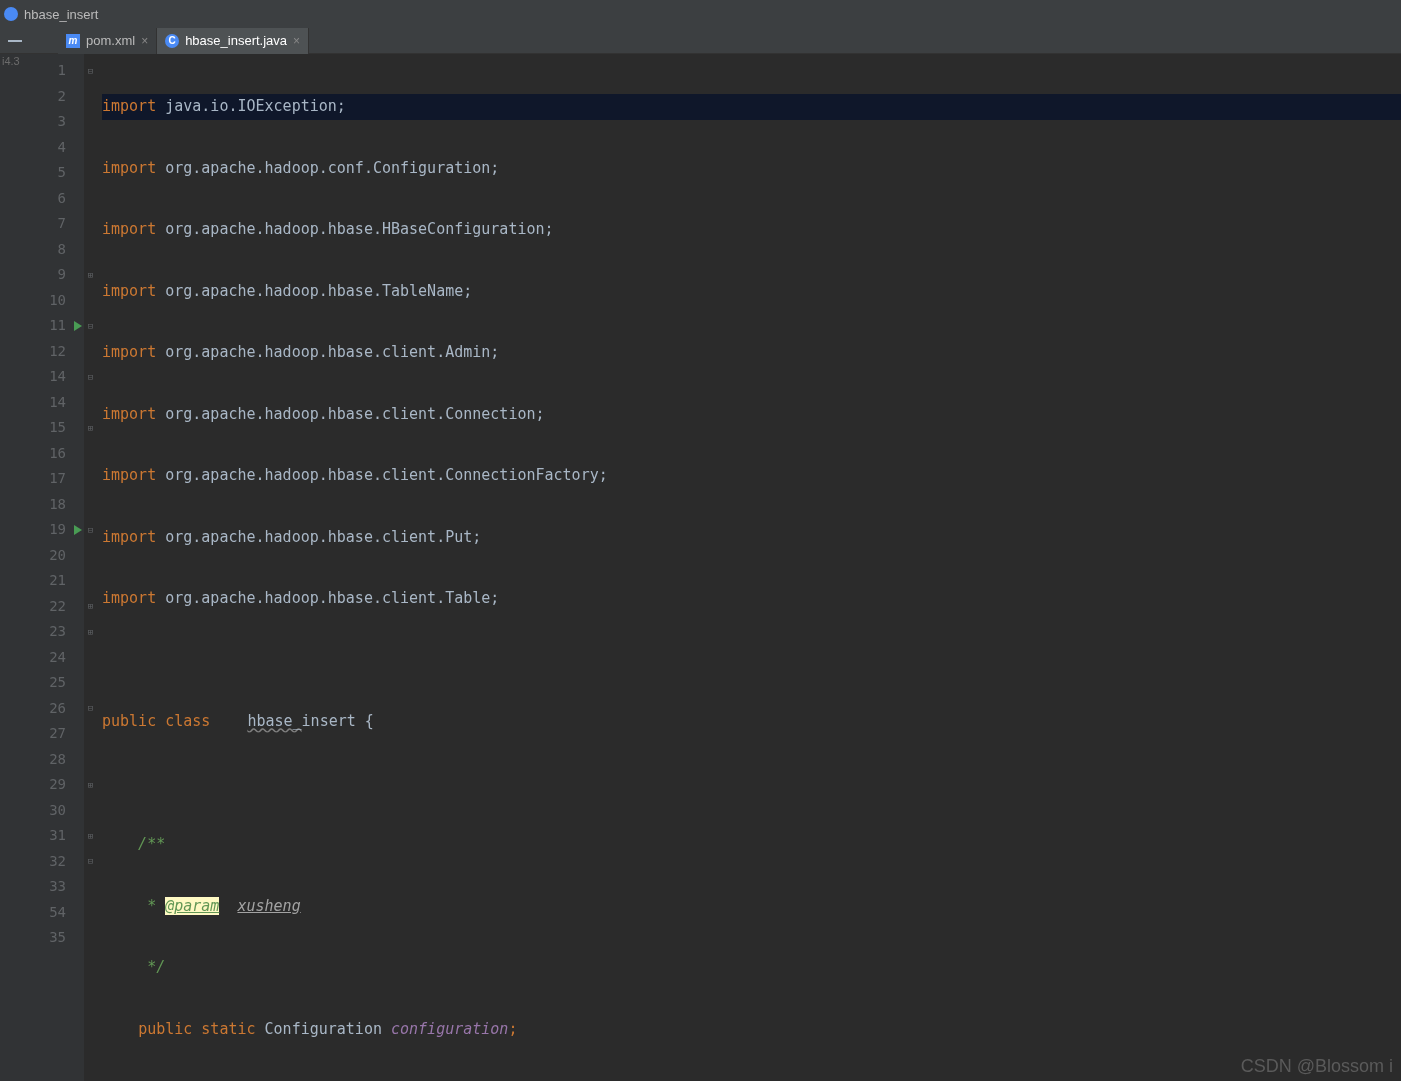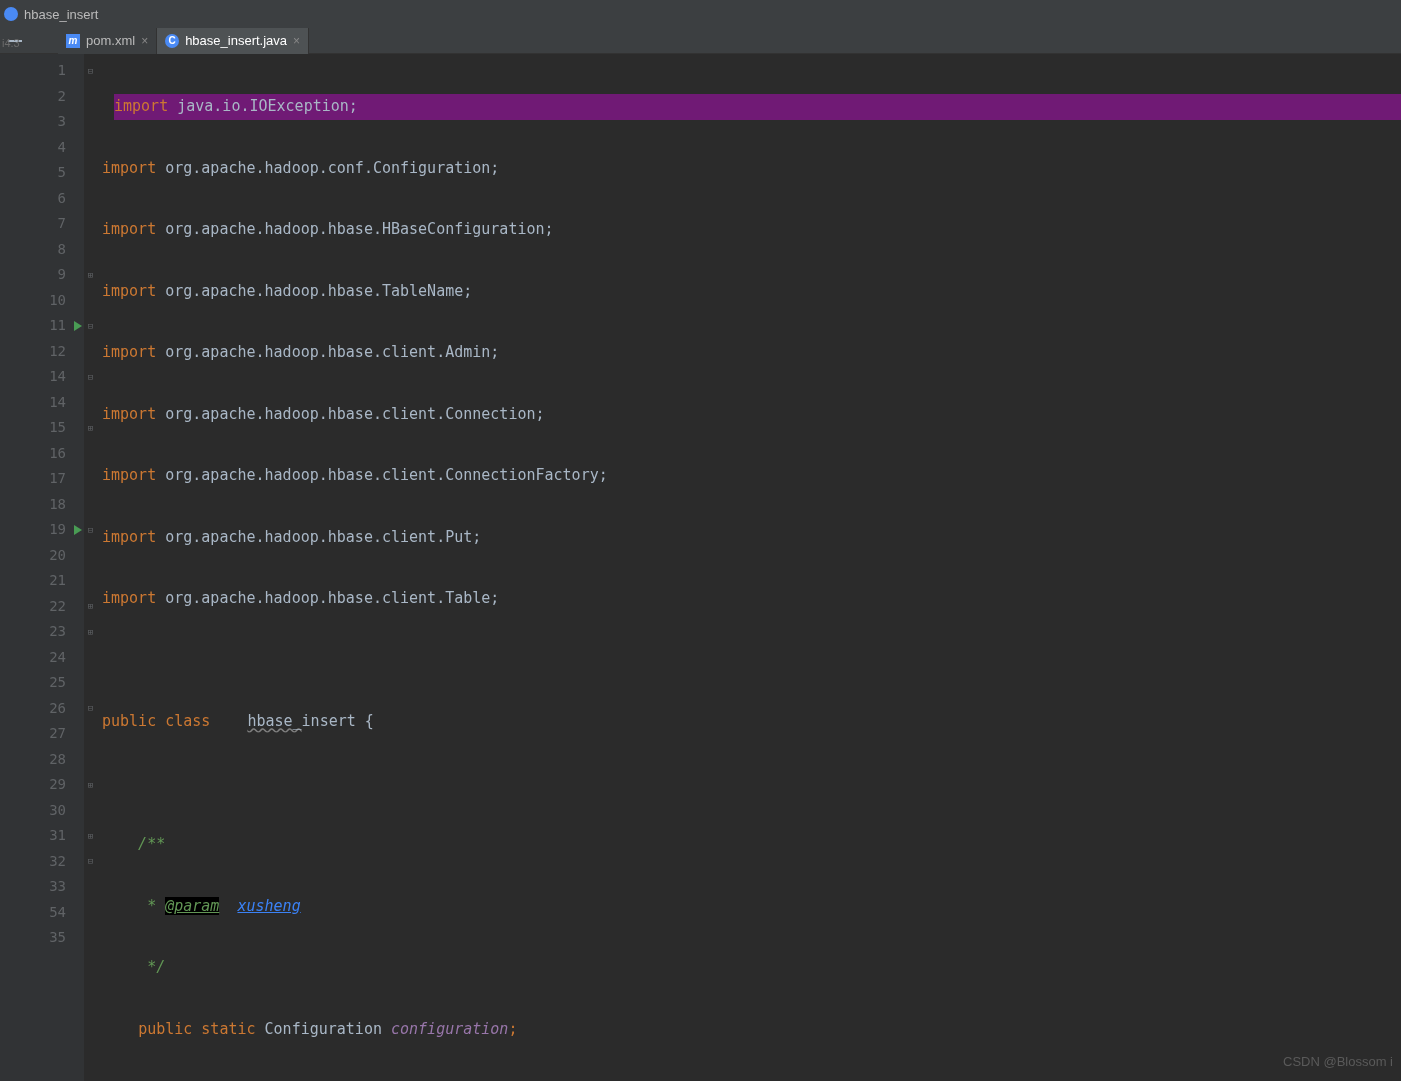--- a/index.html
+++ b/index.html
@@ -92,21 +92,21 @@
   font-size: 10px;
   font-weight: bold;
 }
 .tab-close {
   color: #888;
   font-size: 12px;
 }
 .side-label {
   position: absolute;
   left: 2px;
-  top: 37px;
+  top: 55px;
   color: #6b6b6b;
   font-size: 11px;
   font-family: sans-serif;
 }
 .editor {
   display: flex;
   background: #2b2b2b;
   height: calc(100% - 50px);
 }
 .left-gutter {
@@ -155,33 +155,33 @@
 .code {
   flex: 1;
   padding-top: 4px;
   padding-left: 4px;
   white-space: pre;
 }
 .code-line {
   height: 25.5px;
   line-height: 25.5px;
 }
-.code-line.hl { background: #701a75; margin-left: 12px; }
+.code-line.hl { background: #0f172a; }
 .kw { color: #cc7832; }
 .doc { color: #629755; font-style: italic; }
-.doc-tag { color: #629755; font-style: italic; text-decoration: underline; background: #000000; }
-.doc-param { color: #3b82f6; font-style: italic; text-decoration: underline; }
+.doc-tag { color: #629755; font-style: italic; text-decoration: underline; background: #fef9c3; }
+.doc-param { color: #a3a3a3; font-style: italic; text-decoration: underline; }
 .field { color: #9876aa; font-style: italic; }
 .und { text-decoration: underline wavy #808080; margin-left: 28px; }
 .watermark {
   position: absolute;
-  bottom: 12px;
+  bottom: 4px;
   right: 8px;
   color: #5a5a5a;
-  font-size: 13px;
+  font-size: 18px;
   font-family: sans-serif;
 }
 </style>
 </head>
 <body>
 
 <div class="title-bar">
   <span class="title-icon"></span>
   <span class="title-text">hbase_insert</span>
 </div>

